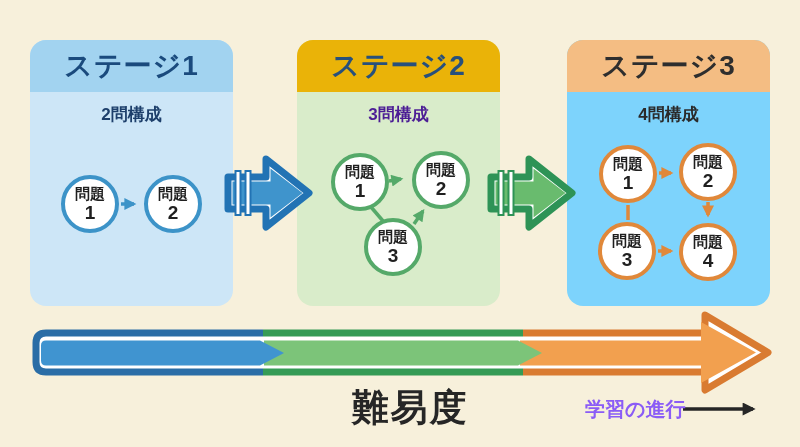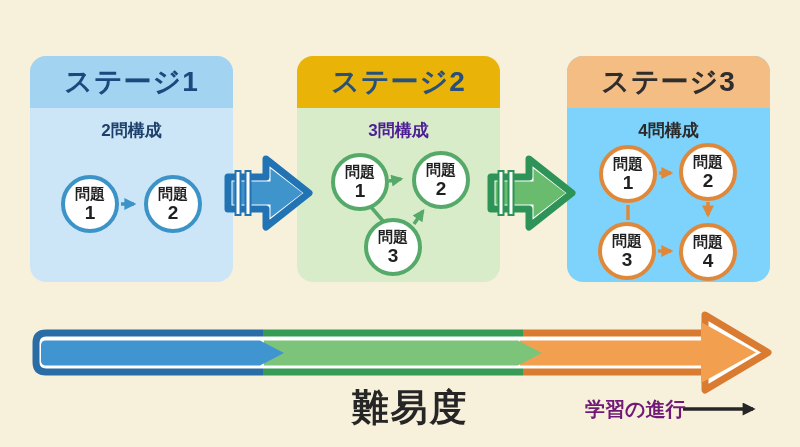--- a/index.html
+++ b/index.html
@@ -2,21 +2,21 @@
 <html><head>
 <meta charset="utf-8">
 <style>
   html,body{margin:0;padding:0;}
   .canvas{
     position:relative;width:800px;height:447px;overflow:hidden;
     background:#f7f0db;
     font-family:"Liberation Sans","DejaVu Sans",sans-serif;
   }
   
-  .card{position:absolute;top:56px;width:203px;height:226px;border-radius:16px;}
+  .card{position:absolute;top:40px;width:203px;height:266px;border-radius:16px;}
   .card-s1{left:30px;background:#cde6f7;}
   .card-s2{left:297px;background:#d9ecca;}
   .card-s3{left:567px;background:#7dd3fc;}
   .card-header{
     height:52px;border-radius:16px 16px 0 0;
     display:flex;align-items:center;justify-content:center;
     font-size:28px;font-weight:bold;letter-spacing:1px;
   }
   .card-s1 .card-header{background:#a2d3f0;color:#1a4a7d;}
   .card-s2 .card-header{background:#eab308;color:#27507c;}
@@ -42,21 +42,21 @@
   .n-s3c1{left:599px;top:145px;} .n-s3c2{left:679px;top:143px;} .n-s3c3{left:598px;top:222px;} .n-s3c4{left:679px;top:223px;}
   
   .overlay{position:absolute;left:0;top:0;z-index:2;pointer-events:none;}
   
   .difficulty-label{
     position:absolute;left:320px;top:383px;width:180px;text-align:center;
     font-size:37px;font-weight:bold;color:#262626;letter-spacing:2px;z-index:4;
   }
   .progress-label{
     position:absolute;left:585px;top:396px;
-    font-size:20px;font-weight:bold;color:#701a75;z-index:4;
+    font-size:20px;font-weight:bold;color:#8b5cf6;z-index:4;
   }
 </style>
 </head>
 <body>
 
 <div class="canvas">
 
   <div class="card card-s1">
     <div class="card-header">
       <span>ステージ1</span>

